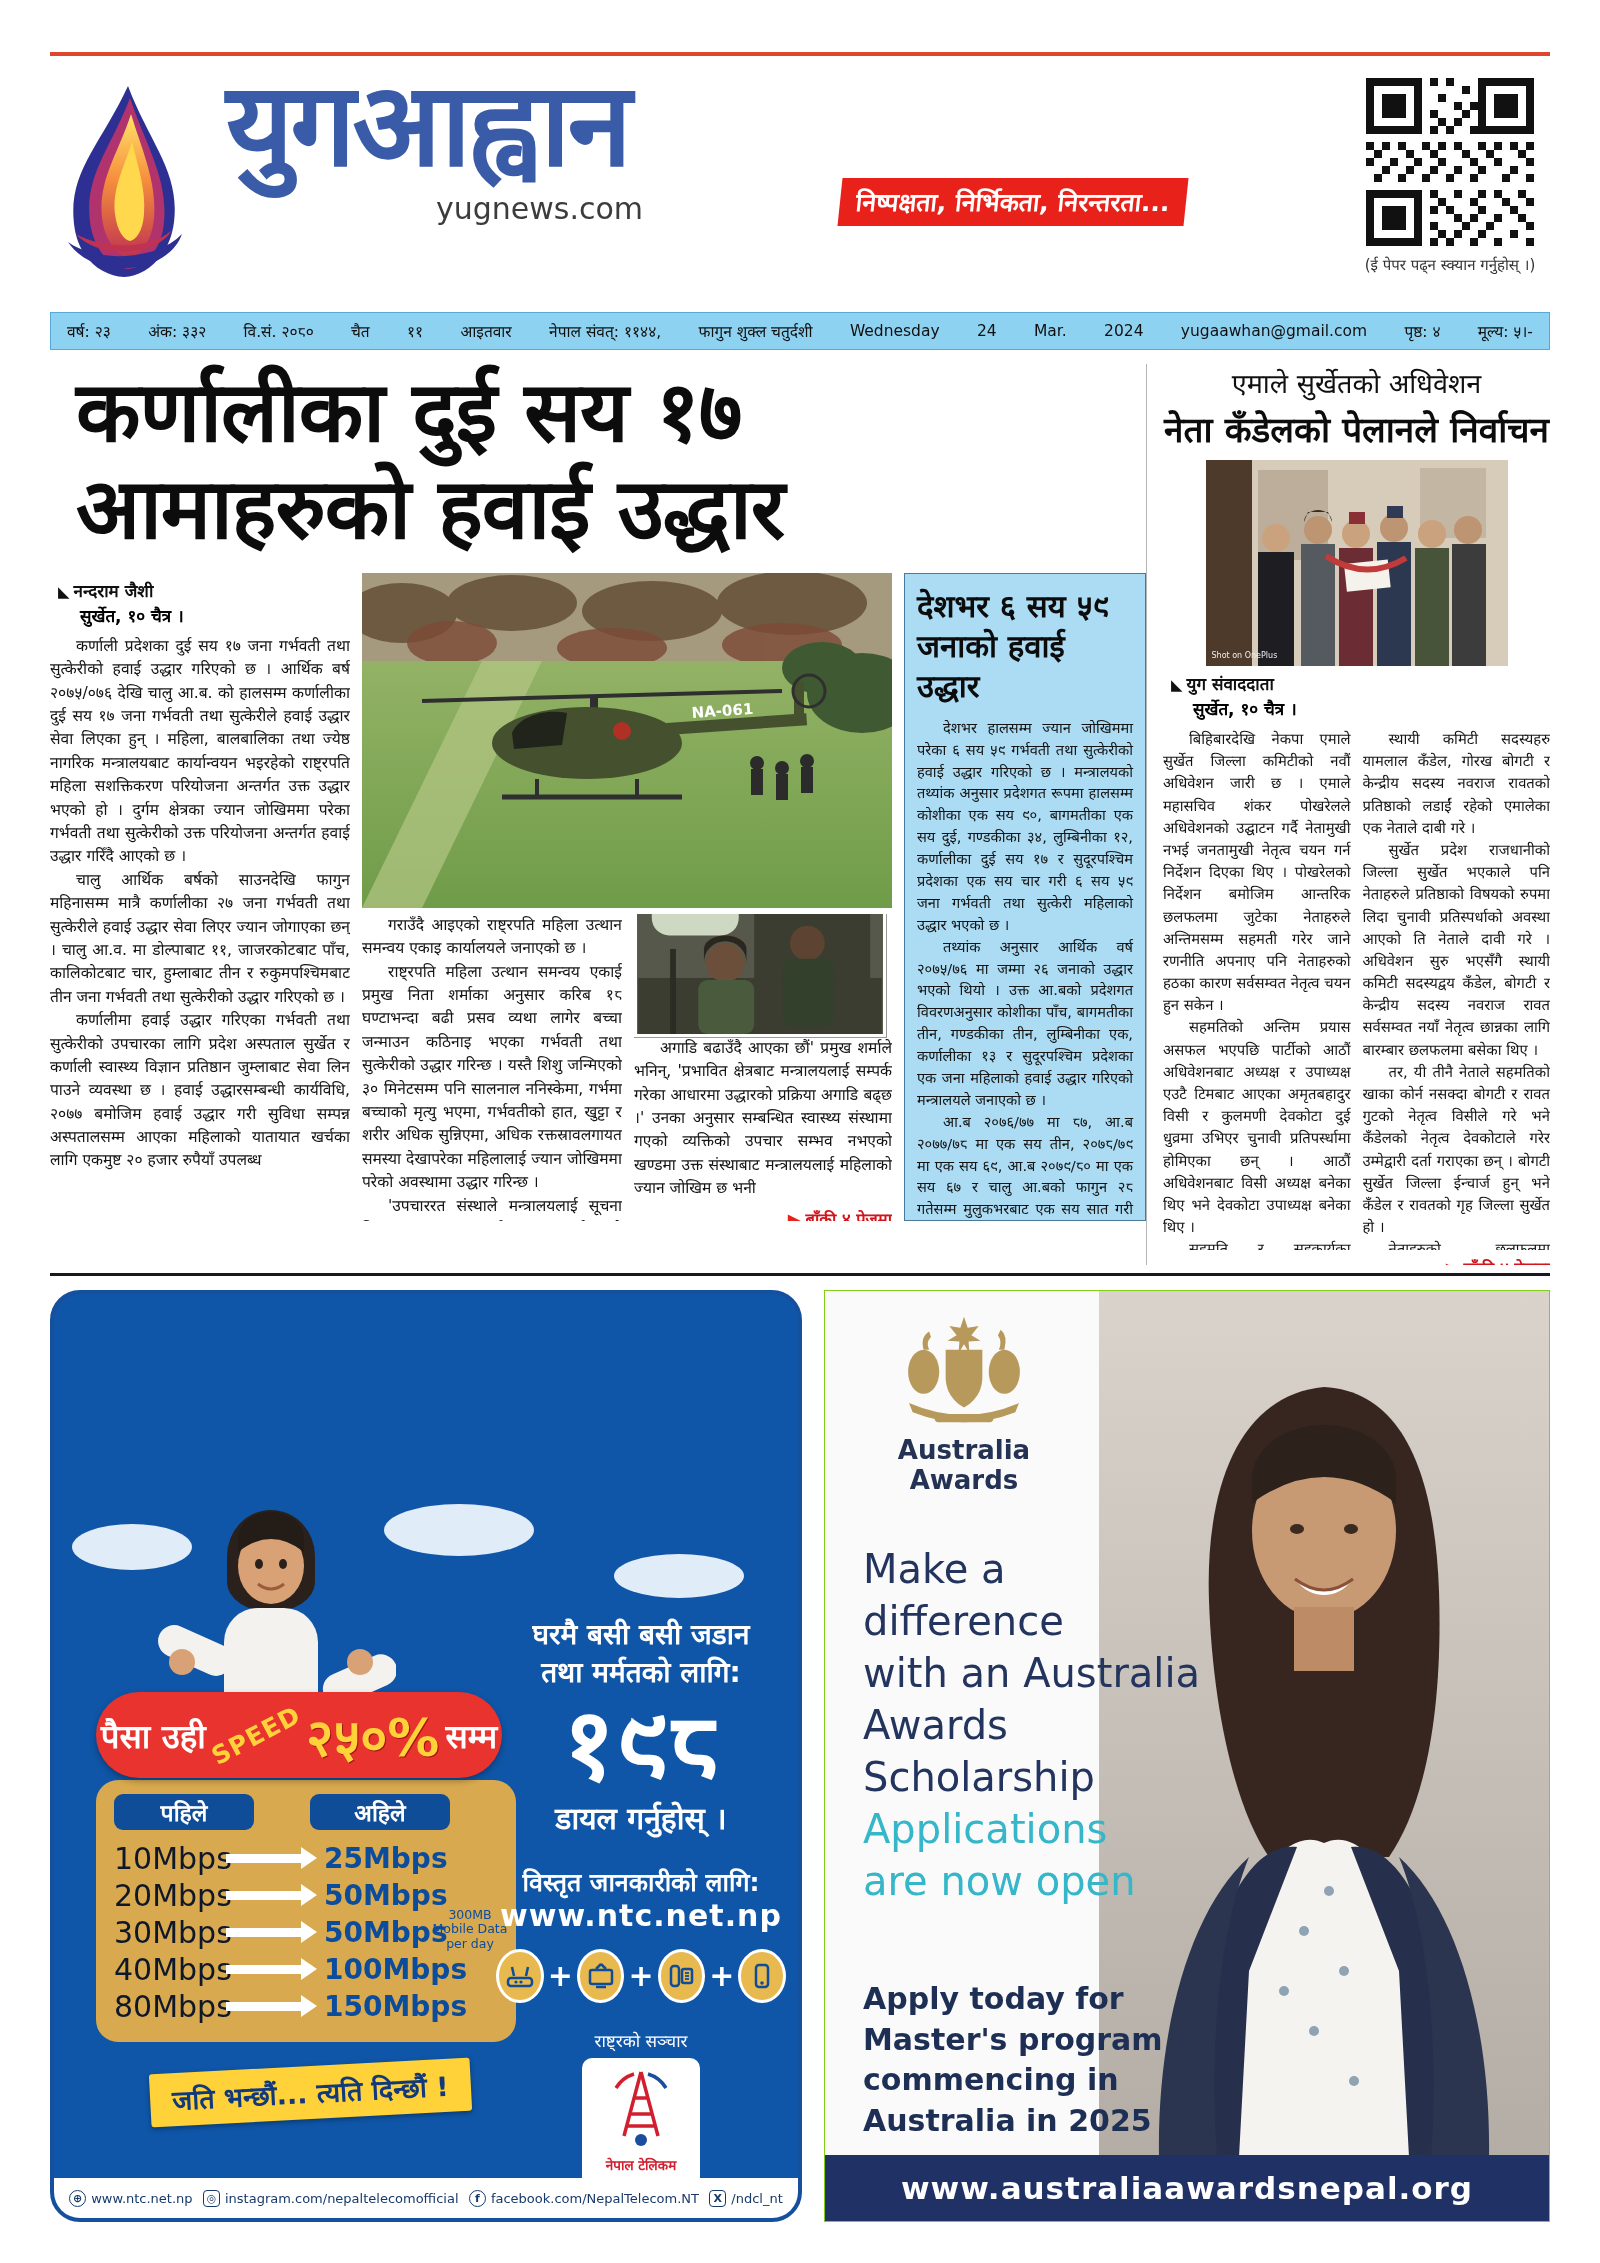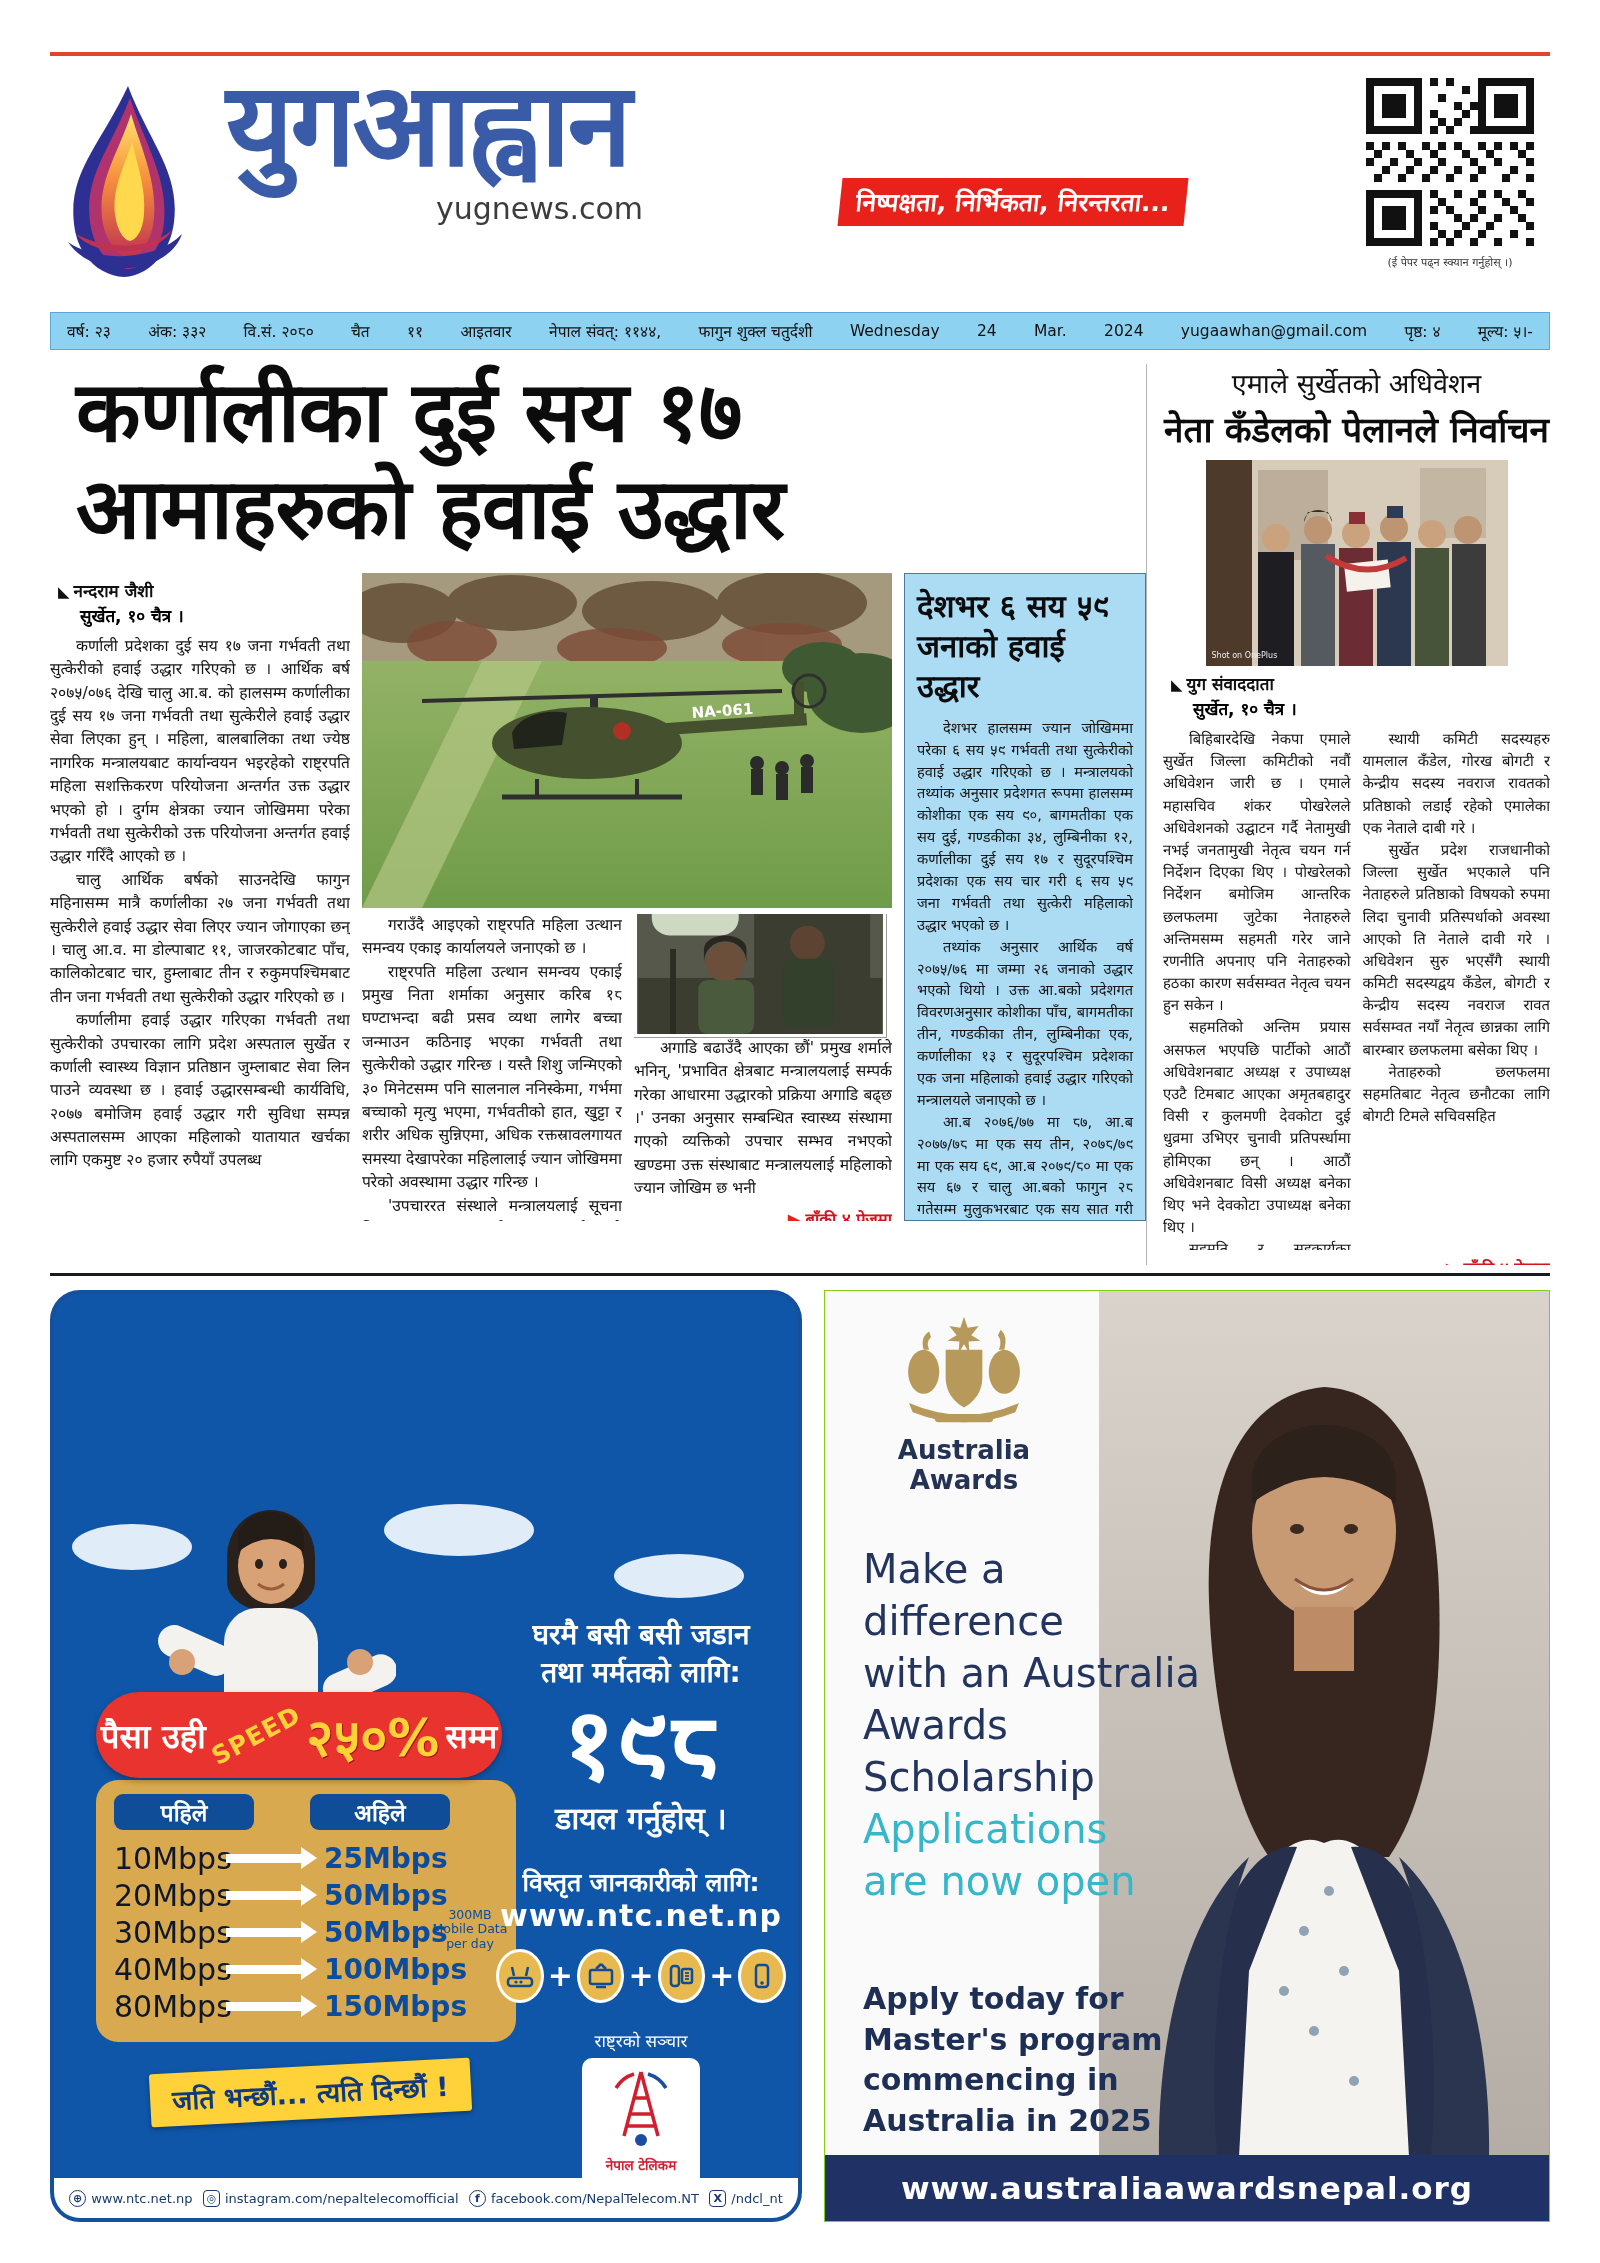--- a/index.html
+++ b/index.html
@@ -11,21 +11,21 @@
   .top-rule { margin:52px 50px 0; border-top:4px solid #e0462e; }
   .header { display:flex; align-items:flex-start; padding:10px 50px 0; height:252px; }
   .flame-wrap { width:150px; flex:0 0 150px; padding-top:18px; }
   .mast-center { flex:1; padding-left:26px; }
   .mast-tagline { font-size:26px; color:#1c1c1c; margin:2px 0 0 6px; }
   .mast-title { font-size:116px; font-weight:bold; color:#3a5ca8; line-height:1.02; letter-spacing:-3px; }
   .mast-subrow { display:flex; justify-content:space-between; align-items:flex-end; width:960px; margin-top:-6px; }
   .mast-site { font-size:30px; color:#3c3c3c; margin-left:210px; }
   .mast-motto { background:#e8221a; color:#fff; font-size:25px; font-weight:bold; padding:6px 16px 8px; transform:skewX(-6deg); }
   .qr-block { width:200px; flex:0 0 200px; text-align:center; padding-top:12px; }
-  .qr-caption { font-size:11px; color:#333; margin-top:4px;text-align:center; }
+  .qr-caption { font-size:15px; color:#333; margin-top:4px;text-align:center; }
 
   
   .infobar { margin:4px 50px 0; background:#8ed2f2; border:1px solid #5aa8d8; display:flex; justify-content:space-between; align-items:center; padding:7px 16px; font-size:15.5px; color:#101010; white-space:nowrap; }
 
   
   .content { margin:14px 50px 0; display:flex; height:912px; border-bottom:3px solid #1a1a1a; padding-bottom:8px; }
   .main-col { width:1096px; flex:0 0 1096px; }
   .main-headline { font-size:84px; font-weight:bold; color:#0c0c0c; line-height:1.16; letter-spacing:-1px; padding:0 0 14px 26px; }
   .main-body { display:flex; gap:12px; height:648px; overflow:hidden; }
   .mcol { overflow:hidden; }
@@ -334,20 +334,21 @@
       <div class="byline-place">सुर्खेत, १० चैत्र ।</div>
       <div class="side-cols">
         <div class="scol">
           <p class="news-p">बिहिबारदेखि नेकपा एमाले सुर्खेत जिल्ला कमिटीको नवौं अधिवेशन जारी छ । एमाले महासचिव शंकर पोखरेलले अधिवेशनको उद्घाटन गर्दै नेतामुखी नभई जनतामुखी नेतृत्व चयन गर्न निर्देशन दिएका थिए । पोखरेलको निर्देशन बमोजिम आन्तरिक छलफलमा जुटेका नेताहरुले अन्तिमसम्म सहमती गरेर जाने रणनीति अपनाए पनि नेताहरुको हठका कारण सर्वसम्वत नेतृत्व चयन हुन सकेन ।</p>
           <p class="news-p">सहमतिको अन्तिम प्रयास असफल भएपछि पार्टीको आठौं अधिवेशनबाट अध्यक्ष र उपाध्यक्ष एउटै टिमबाट आएका अमृतबहादुर विसी र कुलमणी देवकोटा दुई धुव्रमा उभिएर चुनावी प्रतिपर्स्धामा होमिएका छन् । आठौं अधिवेशनबाट विसी अध्यक्ष बनेका थिए भने देवकोटा उपाध्यक्ष बनेका थिए ।</p>
           <p class="news-p">सहमति र सहकार्यका आधारमा एउटै टिममा रहेर कार्यकाल पुरा गरेका विसी र देवकोटा पार्टीका माथिल्लो तहका नेताहरुको हठका कारण अध्यक्षका लागि आम्नेसाम्ने भएको एमाले वृत्तमा चर्चा भइरहेको छ । यसको मुख्य कारण एमाले</p>
         </div>
         <div class="scol">
           <p class="news-p">स्थायी कमिटी सदस्यहरु यामलाल कँडेल, गोरख बोगटी र केन्द्रीय सदस्य नवराज रावतको प्रतिष्ठाको लडाईं रहेको एमालेका एक नेताले दाबी गरे ।</p>
           <p class="news-p">सुर्खेत प्रदेश राजधानीको जिल्ला सुर्खेत भएकाले पनि नेताहरुले प्रतिष्ठाको विषयको रुपमा लिदा चुनावी प्रतिस्पर्धाको अवस्था आएको ति नेताले दावी गरे । अधिवेशन सुरु भएसँगै स्थायी कमिटी सदस्यद्वय कँडेल, बोगटी र केन्द्रीय सदस्य नवराज रावत सर्वसम्वत नयाँ नेतृत्व छान्नका लागि बारम्बार छलफलमा बसेका थिए ।</p>
+          <p class="news-p">तर, यी तीनै नेताले सहमतिको खाका कोर्न नसक्दा बोगटी र रावत गुटको नेतृत्व विसीले गरे भने कँडेलको नेतृत्व देवकोटाले गरेर उम्मेद्वारी दर्ता गराएका छन् । बोगटी सुर्खेत जिल्ला ईन्चार्ज हुन् भने कँडेल र रावतको गृह जिल्ला सुर्खेत हो ।</p>
           <p class="news-p">नेताहरुको छलफलमा सहमतिबाट नेतृत्व छनौटका लागि बोगटी टिमले सचिवसहित</p>
         </div>
       </div>
       <div class="cont"><span class="cont-arrow-icon">▶</span><span>बाँकी ४ पेजमा</span></div>
     </aside>
   </div>
 
   <div class="ads">
 
     <section class="nt-card">

